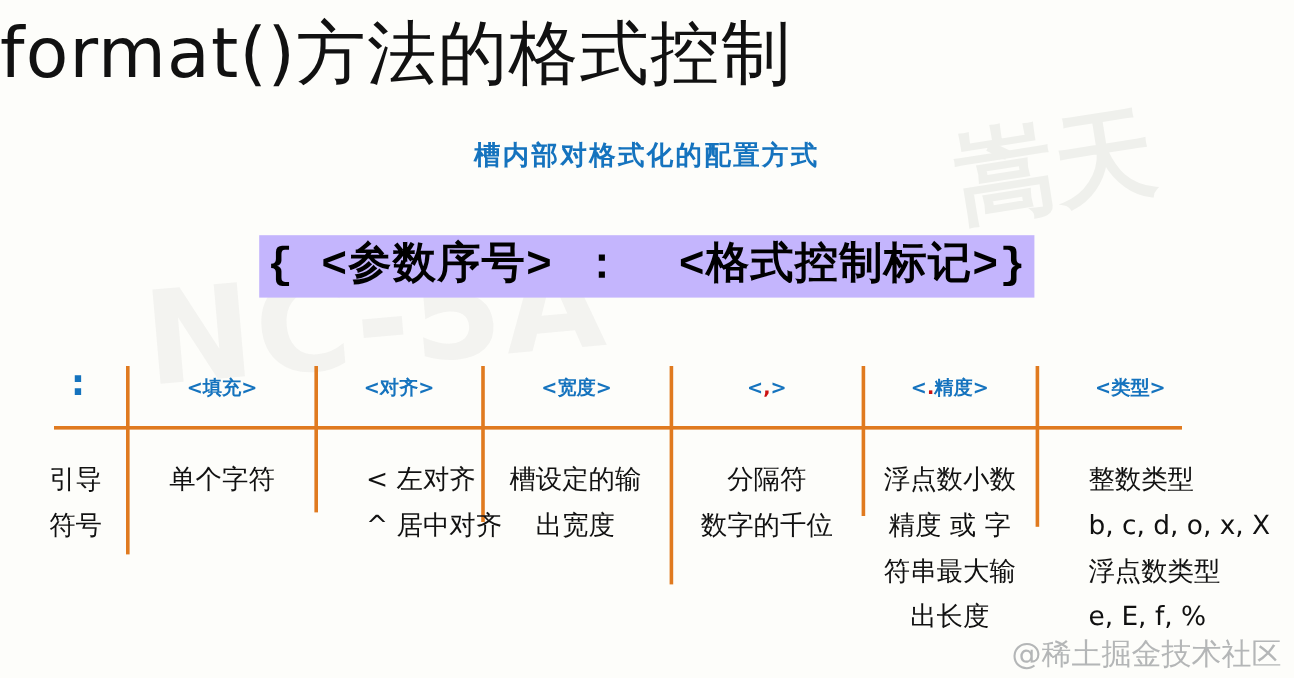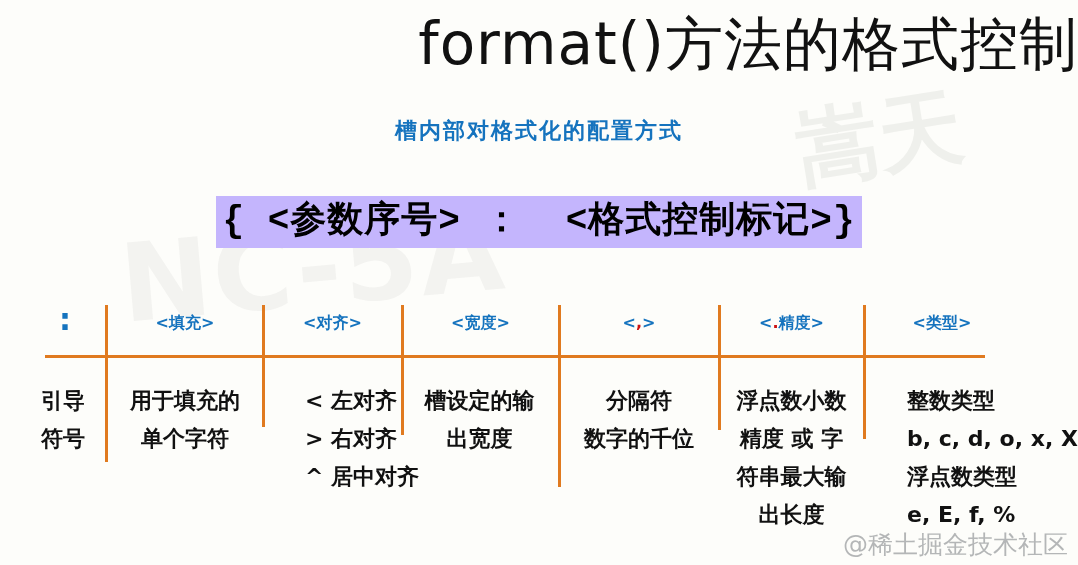--- a/index.html
+++ b/index.html
@@ -48,21 +48,21 @@
     transform: rotate(-9deg);
     color: rgba(120, 126, 120, 0.10);
   }
 
   
   .title {
     position: absolute;
     left: 0;
     top: 8px;
     width: 1078px;
-    text-align: right;
+    text-align: left;
     font-size: 58px;
     line-height: 72px;
     font-weight: 400;
     color: #111111;
     letter-spacing: 1px;
     font-family: "DejaVu Sans", sans-serif;
   }
 
   
   .subtitle {
@@ -133,21 +133,21 @@
     line-height: 30px;
     font-weight: 700;
     color: #1573be;
     letter-spacing: 0px;
     white-space: nowrap;
   }
   .head-cell .accent { color: #cc1111; }
   .body-cell {
     font-size: 22px;
     line-height: 38px;
-    font-weight: 700;
+    font-weight: 400;
     color: #111111;
   }
   .body-cell .row-line { display: block; white-space: nowrap; }
   .body-cell.left-al { text-align: left; margin-left: 33px; }
 
   .colon-head {
     font-size: 30px;
     font-weight: 700;
     color: #1573be;
     line-height: 30px;
@@ -206,27 +206,25 @@
     <div class="cell head-cell" style="left:722px; top:308px; width:139px;"><span>&lt;</span><span class="accent">.</span><span>精度&gt;</span></div>
 
     <div class="cell head-cell" style="left:867px; top:308px; width:150px;"><span>&lt;类型&gt;</span></div>
 
     <div class="cell body-cell" style="left:25px; top:382px; width:76px;">
       <span class="row-line">引导</span>
       <span class="row-line">符号</span>
     </div>
 
     <div class="cell body-cell" style="left:110px; top:382px; width:150px;">
-      <span class="row-line">用于填充的</span>
       <span class="row-line">单个字符</span>
     </div>
 
     <div class="cell body-cell left-al" style="left:272px; top:382px; width:128px;">
       <span class="row-line">&lt; 左对齐</span>
-      <span class="row-line">&gt; 右对齐</span>
       <span class="row-line">^ 居中对齐</span>
     </div>
 
     <div class="cell body-cell" style="left:403px; top:382px; width:153px;">
       <span class="row-line">槽设定的输</span>
       <span class="row-line">出宽度</span>
     </div>
 
     <div class="cell body-cell" style="left:562px; top:382px; width:154px;">
       <span class="row-line">分隔符</span>

